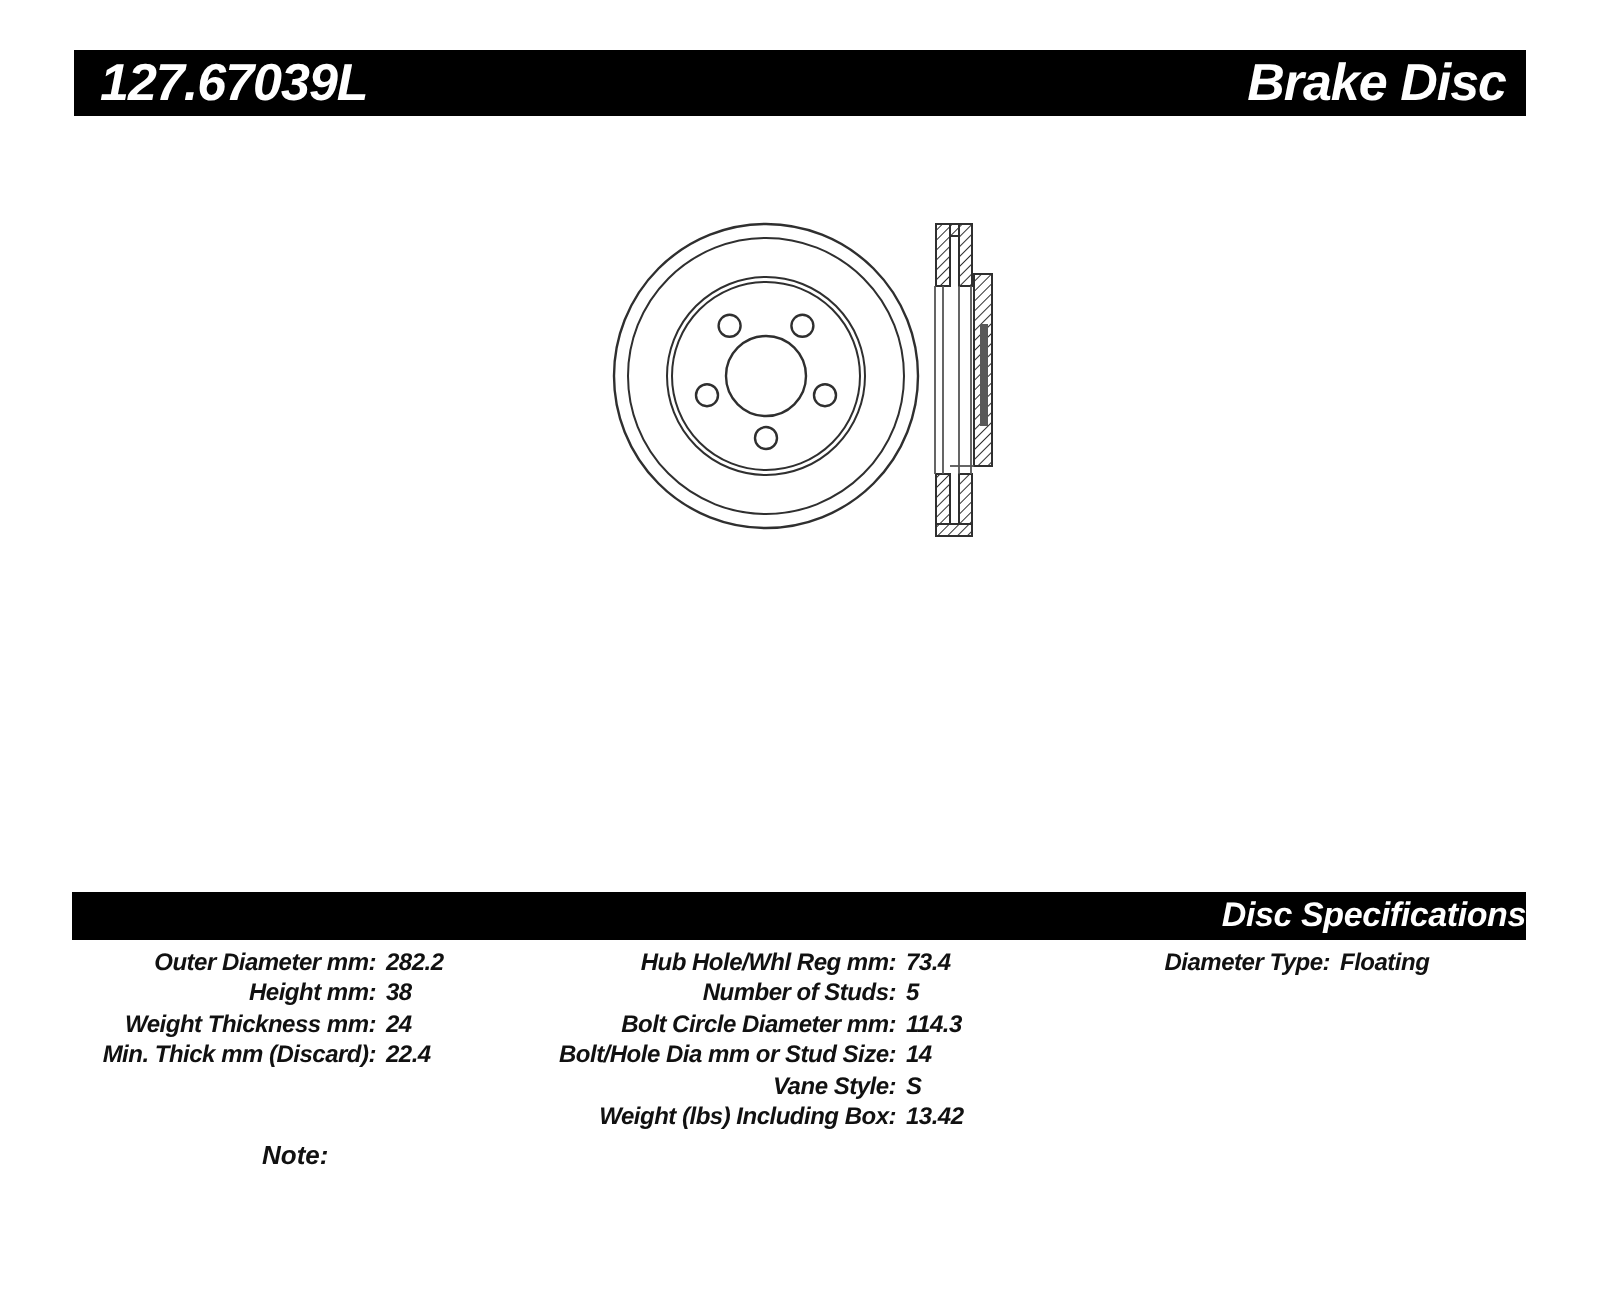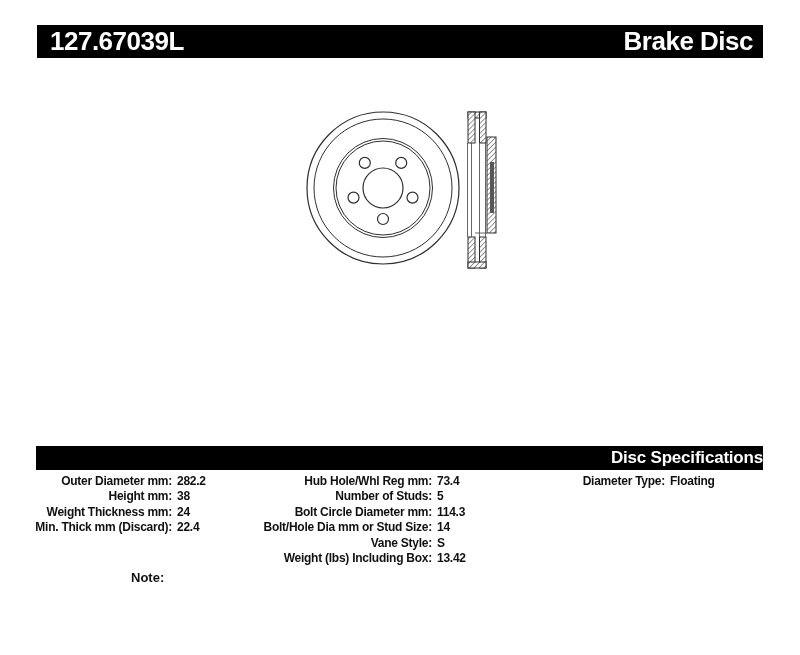--- a/index.html
+++ b/index.html
@@ -1,31 +1,31 @@
 <!DOCTYPE html>
 <html><head>
 <meta charset="utf-8">
 <style>
   html,body{margin:0;padding:0;background:#ffffff;}
   .page{
     position:relative;width:800px;height:655px;background:#ffffff;overflow:hidden;
-    font-family:"Liberation Sans",sans-serif;color:#111;
+    font-family:"Liberation Sans",sans-serif;color:#111;font-style:italic;
   }
   .bar{
     position:absolute;background:#000000;color:#ffffff;
     display:flex;align-items:center;box-sizing:border-box;
   }
   .header-bar{left:37px;top:25px;width:726px;height:33px;justify-content:space-between;padding:0 10px 0 13px;}
   .header-bar span{font-weight:bold;font-size:26px;letter-spacing:-0.5px;white-space:nowrap;}
   .spec-title-bar{left:36px;top:446px;width:727px;height:24px;justify-content:flex-end;}
   .spec-title-bar span{font-weight:bold;font-size:17px;letter-spacing:-0.2px;}
   .drawing{position:absolute;left:280px;top:100px;}
   .spec-col{position:absolute;top:474px;}
-  .spec-col-1{left:0px;}
-  .spec-col-2{left:260px;}
+  .spec-col-1{left:16px;}
+  .spec-col-2{left:276px;}
   .spec-col-3{left:493px;}
   .spec-row{display:flex;line-height:15.4px;font-size:12px;font-weight:bold;letter-spacing:-0.25px;white-space:nowrap;}
   .spec-label{display:inline-block;width:172px;text-align:right;}
   .spec-value{margin-left:5px;}
   .note{position:absolute;left:95px;top:570px;font-size:13px;font-weight:bold;padding-left:36px;}
 </style>
 </head>
 <body>
 
 <div class="page">

